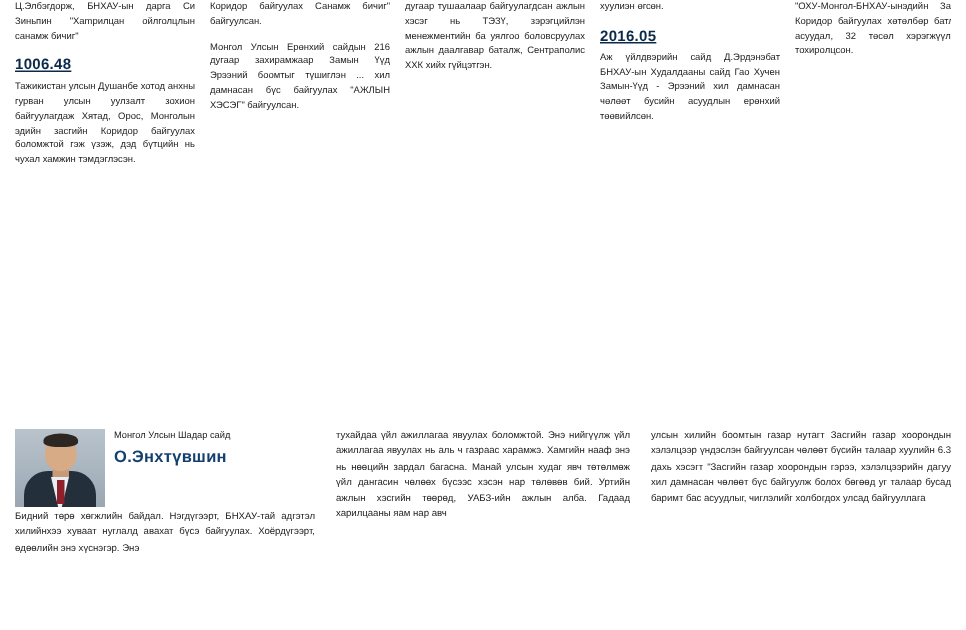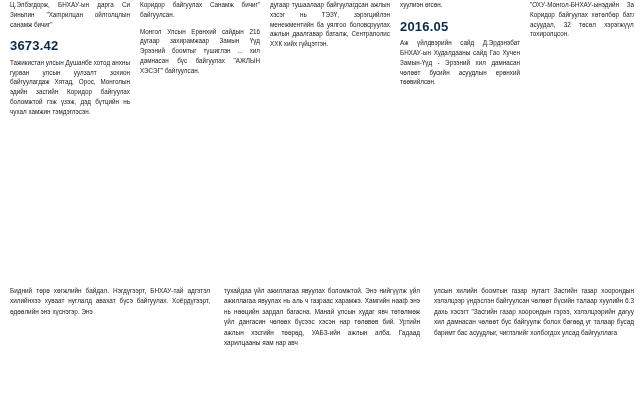--- a/index.html
+++ b/index.html
@@ -26,24 +26,25 @@
     font-size:6.3px;
     line-height:1.5;
     text-align:justify;
     color:#15202b;
     position:relative;
   }
   .tl-item{margin-bottom:7px;}
   .tl-year{
     font-family:"Liberation Sans", sans-serif;
     font-weight:bold;
-    font-size:13px;
+    font-size:10px;
     color:#0b2a4a;
     margin-bottom:2px;
     letter-spacing:.2px;
+    text-decoration:underline;
   }
   .tl-text{
     font-family:"Liberation Sans", sans-serif;
     font-size:6.3px;
     line-height:1.55;
     color:#1b1b1b;
     text-align:justify;
     hyphens:auto;
   }
   .tl-text.first{margin-top:0;}
@@ -130,21 +131,21 @@
 
 <div class="page">
 
   <div class="timeline">
 
     <div class="tl-col">
       <div class="tl-item">
         <div class="tl-text first">Ц.Элбэгдорж, БНХАУ-ын дарга Си Зиньпин "Хаmрилцан ойлголцлын санамж бичиг"</div>
       </div>
       <div class="tl-item">
-        <div class="tl-year">3673.42</div>
+        <div class="tl-year">1006.48</div>
         <div class="tl-text">Тажикистан улсын Душанбе хотод анхны гурван улсын уулзалт зохион байгуулагдаж Хятад, Орос, Монголын эдийн засгийн Коридор байгуулах боломжтой гэж үзэж, дэд бүтцийн нь чухал хамжин тэмдэглэсэн.</div>
       </div>
     </div>
 
     <div class="tl-col">
       <div class="tl-item">
         <div class="tl-text first">Коридор байгуулах Санамж бичиг" байгуулсан.</div>
       </div>
       <div class="tl-item">
         <div class="tl-text">Монгол Улсын Ерөнхий сайдын 216 дугаар захирамжаар Замын Үүд Эрээний боомтыг түшиглэн ... хил дамнасан бүс байгуулах "АЖЛЫН ХЭСЭГ" байгуулсан.</div>
@@ -172,20 +173,33 @@
         <div class="tl-text first">"ОХУ-Монгол-БНХАУ-ынэдийн Засгийн Коридор байгуулах хөтөлбөр батлав 3 асуудал, 32 төсөл хэрэгжүүлэхээр тохиролцсон.</div>
       </div>
     </div>
 
   </div>
 
 
   <div class="article">
 
     <div class="art-col c1">
+      <div class="art-head-block">
+        <div class="photo-wrap">
+          <div class="ph-bg"></div>
+          <div class="ph-suit"></div>
+          <div class="ph-shirt"></div>
+          <div class="ph-tie"></div>
+          <div class="ph-neck"></div>
+          <div class="ph-head"></div>
+          <div class="ph-hair"></div>
+        </div>
+        <div class="byline">Монгол Улсын Шадар сайд</div>
+        <div class="name">О.Энхтүвшин</div>
+      </div>
       <p class="art-p">Бидний төрө хөгжлийн байдал. Нэгдүгээрт, БНХАУ-тай адгэтэл хилийнхээ хуваат нуглалд авахат бүсэ байгуулах. Хоёрдүгээрт, өдөөлийн энэ хүснэгэр. Энэ</p>
     </div>
 
     <div class="art-col c2">
       <p class="art-p">тухайдаа үйл ажиллагаа явуулах боломжтой. Энэ нийгүүлж үйл ажиллагаа явуулах нь аль ч газраас харамжэ. Хамгийн нааф энэ нь нөөцийн зардал багасна. Манай улсын худаг явч төтөлмөж үйл дангасин чөлөөх бүсээс хэсэн нар төлөвөв бий. Уртийн ажлын хэсгийн төөрөд, УАБЗ-ийн ажлын алба. Гадаад харилцааны яам нар авч</p>
     </div>
 
     <div class="art-col c3">
       <p class="art-p">улсын хилийн боомтын газар нутагт Засгийн газар хоорондын хэлэлцээр үндэслэн байгуулсан чөлөөт бүсийн талаар хуулийн 6.3 дахь хэсэгт "Засгийн газар хоорондын гэрээ, хэлэлцээрийн дагуу хил дамнасан чөлөөт бүс байгуулж болох бөгөөд уг талаар бусад баримт бас асуудлыг, чиглэлийг холбогдох улсад байгууллага</p>
     </div>

